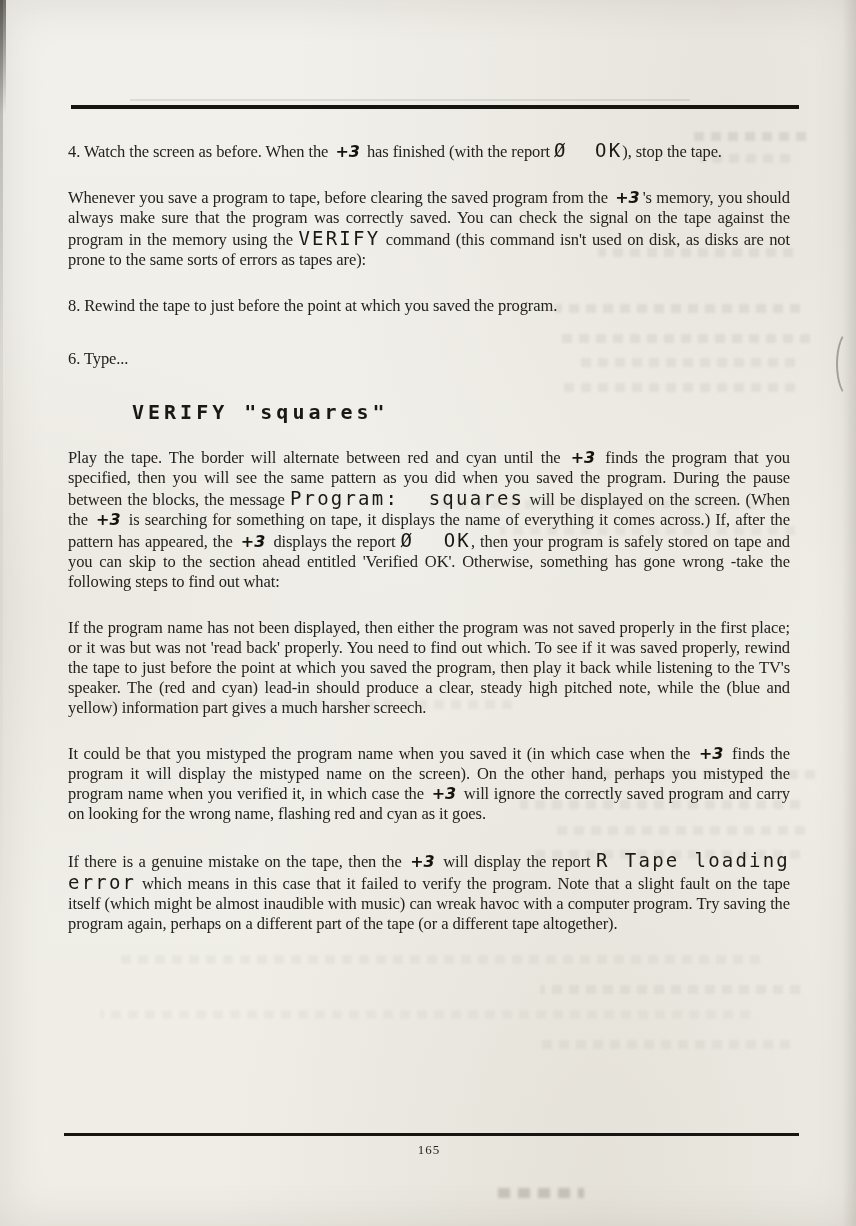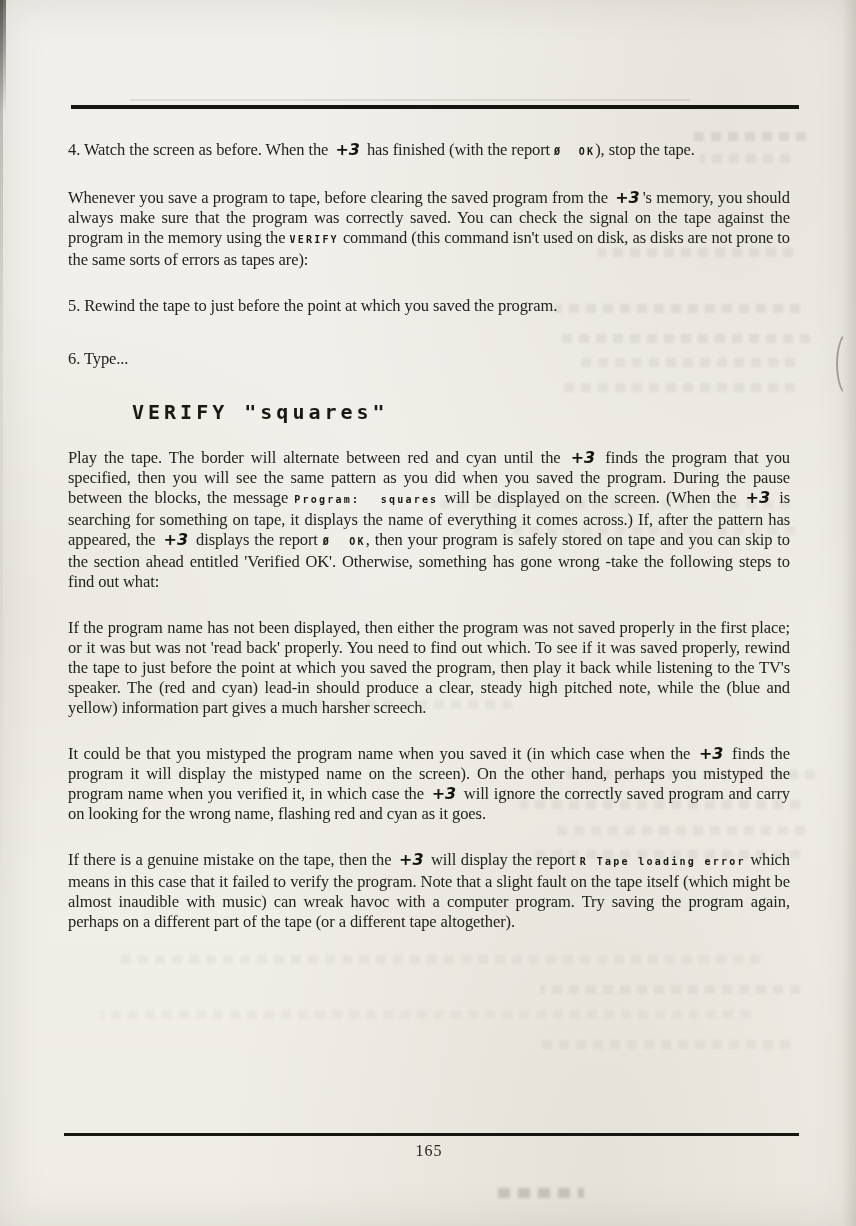--- a/index.html
+++ b/index.html
@@ -32,32 +32,32 @@
   .body-para{margin:0 0 26px;}
   p[data-name="step-1"], p[data-name="step-2"]{margin-bottom:33px;}
   .codeblock{
     margin:0 0 26px 64px;
     font-family:"DejaVu Sans Mono", monospace;
     font-size:20px;font-weight:700;letter-spacing:4px;
     color:#1b1913;text-align:left;
   }
   .code{
     font-family:"DejaVu Sans Mono", monospace;
-    font-size:10px;font-weight:700;letter-spacing:2.2px;
+    font-size:19px;font-weight:400;letter-spacing:2.2px;
     white-space:pre-wrap;color:#1b1913;
   }
   .plus3{
     font-family:"DejaVu Sans", sans-serif;
     font-style:italic;font-weight:700;font-size:16px;
     letter-spacing:0;padding:0 3px;color:#15130e;
   }
   
   .footer-number{
     position:absolute;top:1142px;left:68px;width:722px;
-    text-align:center;font-size:16px;letter-spacing:1px;color:#26241e;
+    text-align:center;font-size:13px;letter-spacing:1px;color:#26241e;
   }
   
   .ghost-row{
     position:absolute;height:9px;pointer-events:none;
     filter:blur(1.2px);transform:scaleX(-1);
     background:repeating-linear-gradient(90deg, rgba(104,99,90,.17) 0 10px, rgba(104,99,90,0) 10px 17px);
   }
   .left-edge-dark{
     position:absolute;left:0;top:0;width:6px;height:115px;pointer-events:none;
     background:linear-gradient(180deg, rgba(32,30,26,.60), rgba(32,30,26,0));
@@ -85,21 +85,21 @@
 <body>
 
 <div class="page" data-name="manual-page">
 
   <div class="rule-echo" style="left:130px;top:99px;width:560px;height:2px;" data-name="top-rule-scan-echo"></div>
   <div class="rule" style="left:71px;top:105px;width:728px;height:4px;" data-name="top-rule"></div>
 
   <div class="content" data-name="page-content">
       <p class="body-para" data-name="step-4">4. Watch the screen as before. When the <span class="plus3" data-name="plus3-logo">+3</span> has finished (with the report <span class="code" data-name="inline-code">Ø  OK</span>), stop the tape.</p>
       <p class="body-para" data-name="para-verify-intro">Whenever you save a program to tape, before clearing the saved program from the <span class="plus3" data-name="plus3-logo">+3</span>'s memory, you should always make sure that the program was correctly saved. You can check the signal on the tape against the program in the memory using the <span class="code" data-name="inline-code">VERIFY</span> command (this command isn't used on disk, as disks are not prone to the same sorts of errors as tapes are):</p>
-      <p class="body-para" data-name="step-1">5. Rewind the tape to just before the point at which you saved the program.</p>
+      <p class="body-para" data-name="step-1">8. Rewind the tape to just before the point at which you saved the program.</p>
       <p class="body-para" data-name="step-2">6. Type...</p>
       <div class="codeblock" data-name="verify-command-line">VERIFY "squares"</div>
       <p class="body-para" data-name="para-play-tape">Play the tape. The border will alternate between red and cyan until the <span class="plus3" data-name="plus3-logo">+3</span> finds the program that you specified, then you will see the same pattern as you did when you saved the program. During the pause between the blocks, the message <span class="code" data-name="inline-code">Program:  squares</span> will be displayed on the screen. (When the <span class="plus3" data-name="plus3-logo">+3</span> is searching for something on tape, it displays the name of everything it comes across.) If, after the pattern has appeared, the <span class="plus3" data-name="plus3-logo">+3</span> displays the report <span class="code" data-name="inline-code">Ø  OK</span>, then your program is safely stored on tape and you can skip to the section ahead entitled 'Verified OK'. Otherwise, something has gone wrong -take the following steps to find out what:</p>
       <p class="body-para" data-name="para-name-not-displayed">If the program name has not been displayed, then either the program was not saved properly in the first place; or it was but was not 'read back' properly. You need to find out which. To see if it was saved properly, rewind the tape to just before the point at which you saved the program, then play it back while listening to the TV's speaker. The (red and cyan) lead-in should produce a clear, steady high pitched note, while the (blue and yellow) information part gives a much harsher screech.</p>
       <p class="body-para" data-name="para-mistyped-name">It could be that you mistyped the program name when you saved it (in which case when the <span class="plus3" data-name="plus3-logo">+3</span> finds the program it will display the mistyped name on the screen). On the other hand, perhaps you mistyped the program name when you verified it, in which case the <span class="plus3" data-name="plus3-logo">+3</span> will ignore the correctly saved program and carry on looking for the wrong name, flashing red and cyan as it goes.</p>
       <p class="body-para" data-name="para-genuine-mistake">If there is a genuine mistake on the tape, then the <span class="plus3" data-name="plus3-logo">+3</span> will display the report <span class="code" data-name="inline-code">R Tape loading error</span> which means in this case that it failed to verify the program. Note that a slight fault on the tape itself (which might be almost inaudible with music) can wreak havoc with a computer program. Try saving the program again, perhaps on a different part of the tape (or a different tape altogether).</p>
     </div>
 
   <div class="rule" style="left:64px;top:1133px;width:735px;height:3px;" data-name="bottom-rule"></div>
   <div class="footer-number" data-name="page-number">165</div>

